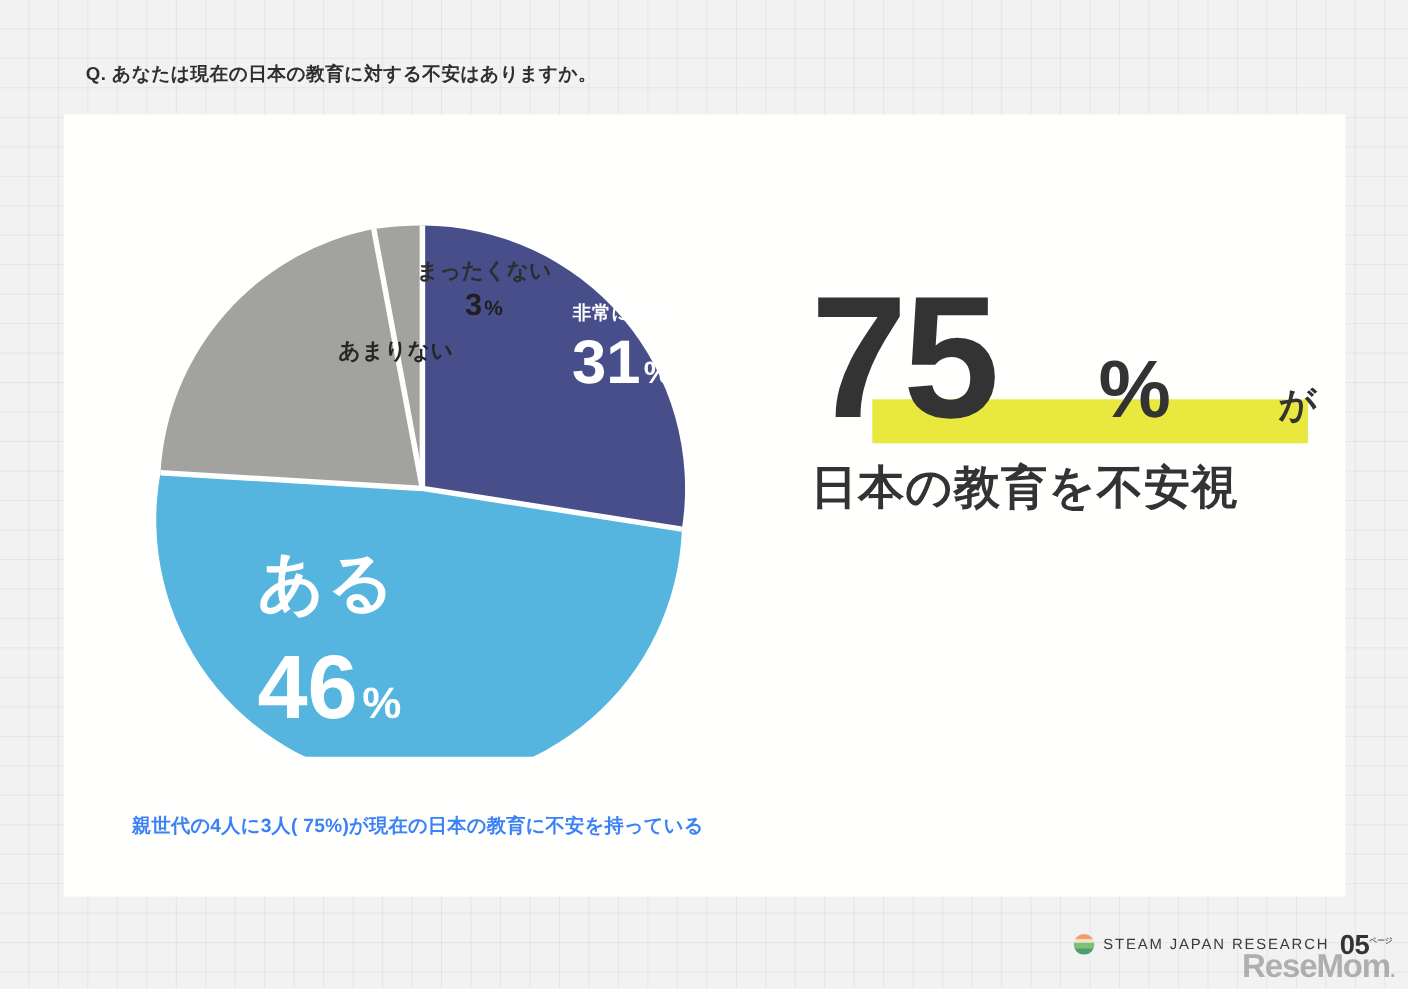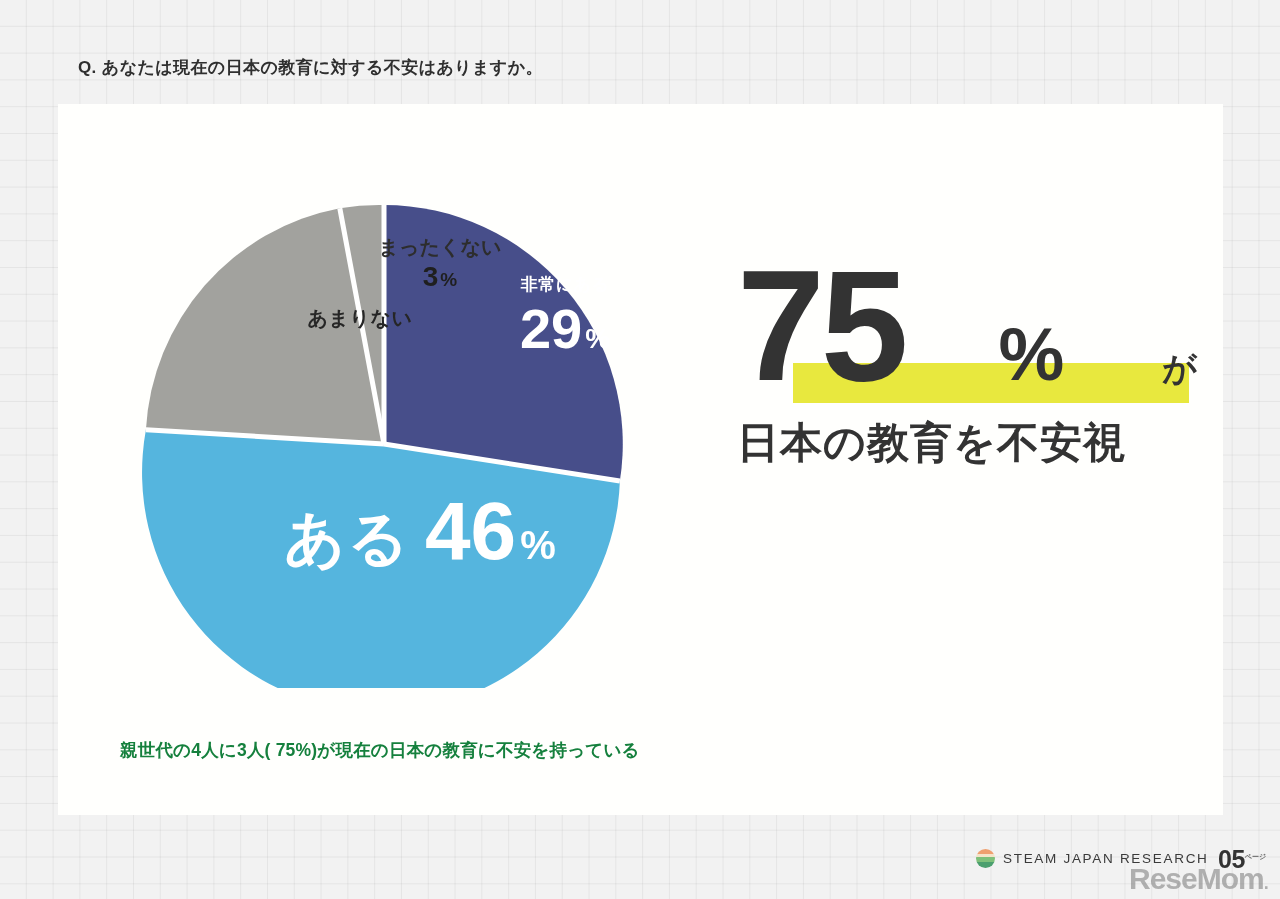--- a/index.html
+++ b/index.html
@@ -100,23 +100,24 @@
   
   #label-little {
     left: 130px; top: 105px; width: 180px; color: #262626;
   }
   #label-little .sl-name { font-size: 20px; margin-bottom: 4px; }
   #label-little .sl-value { font-size: 47px; }
   #label-little .sl-value .pct { font-size: 23px; margin-left: 2px; }
 
   
   #label-yes {
-    left: 80px; top: 290px; width: 400px; color: #ffffff;
+    left: 94px; top: 290px; width: 400px; color: #ffffff;
     display: flex; align-items: baseline; justify-content: center;
     gap: 14px;
+    flex-direction: column;
   }
   #label-yes .sl-name { font-size: 60px; letter-spacing: 2px; }
   #label-yes .sl-value { font-size: 82px; }
   #label-yes .sl-value .pct { font-size: 40px; margin-left: 4px; }
 
   
   .highlight {
     position: absolute;
     left: 679px; top: 140px;
     width: 460px;
@@ -162,21 +163,21 @@
     letter-spacing: 1px;
     white-space: nowrap;
   }
 
   
   .caption {
     position: absolute;
     left: 62px; top: 634px;
     font-size: 17.5px;
     font-weight: bold;
-    color: #15803d;
+    color: #3b82f6;
     letter-spacing: 0.2px;
     white-space: nowrap;
   }
 
   
   .footer {
     position: absolute;
     left: 0; top: 845px;
     width: 1280px; height: 40px;
   }
@@ -252,21 +253,21 @@
       </g>
     </svg>
 
     <div class="callout-outside">
       <span class="co-label">まったくない</span>
       <span class="co-value"><span>3</span><span class="pct">%</span></span>
     </div>
 
     <div class="slice-label" id="label-very">
       <span class="sl-name">非常にある</span>
-      <span class="sl-value"><span>29</span><span class="pct">%</span></span>
+      <span class="sl-value"><span>31</span><span class="pct">%</span></span>
     </div>
 
     <div class="slice-label" id="label-little">
       <span class="sl-name">あまりない</span>
     </div>
 
     <div class="slice-label" id="label-yes">
       <span class="sl-name">ある</span>
       <span class="sl-value"><span>46</span><span class="pct">%</span></span>
     </div>

